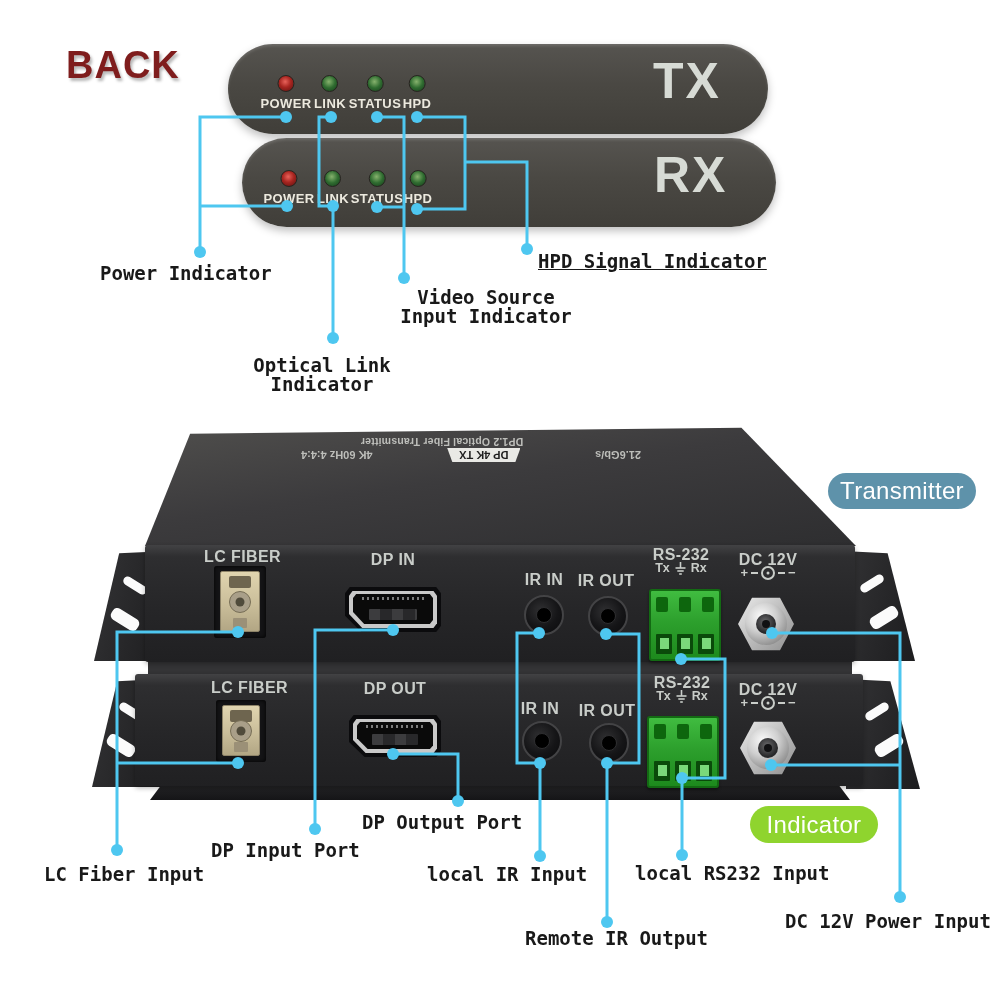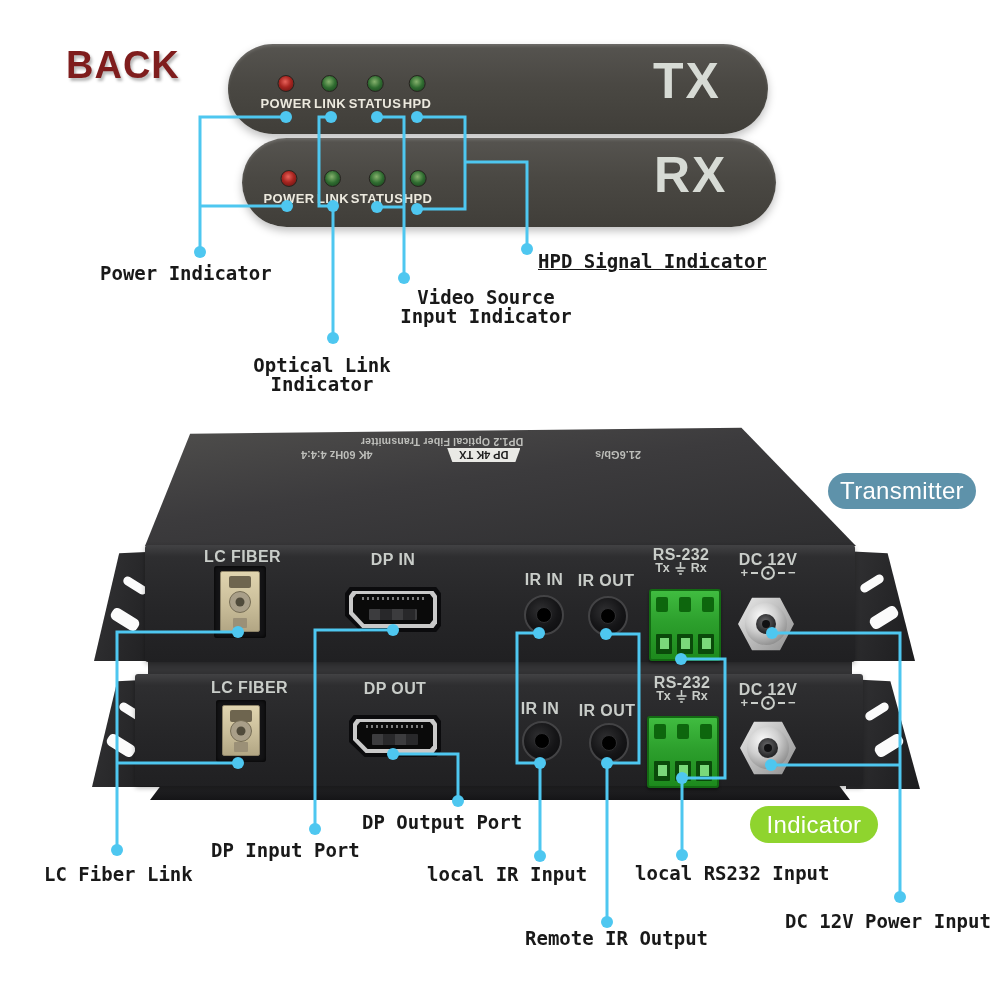--- a/index.html
+++ b/index.html
@@ -440,21 +440,21 @@
   <div class="abs clabel center" style="left:240px;top:356px;width:164px;">
     <div>Optical Link</div>
     <div>Indicator</div>
   </div>
   <div class="abs clabel center" style="left:393px;top:288px;width:186px;">
     <div>Video Source</div>
     <div>Input Indicator</div>
   </div>
   <div class="abs clabel" style="left:538px;top:252px;text-decoration:underline;">HPD Signal Indicator</div>
 
-  <div class="abs clabel" style="left:44px;top:865px;">LC Fiber Link</div>
+  <div class="abs clabel" style="left:44px;top:865px;">LC Fiber Input</div>
   <div class="abs clabel" style="left:211px;top:841px;">DP Input Port</div>
   <div class="abs clabel" style="left:362px;top:813px;">DP Output Port</div>
   <div class="abs clabel" style="left:427px;top:865px;">local IR Input</div>
   <div class="abs clabel" style="left:635px;top:864px;">local RS232 Input</div>
   <div class="abs clabel" style="left:525px;top:929px;">Remote IR Output</div>
   <div class="abs clabel" style="left:785px;top:912px;text-align:right;">DC 12V Power Input</div>
 
 </div>
 
 </body></html>

